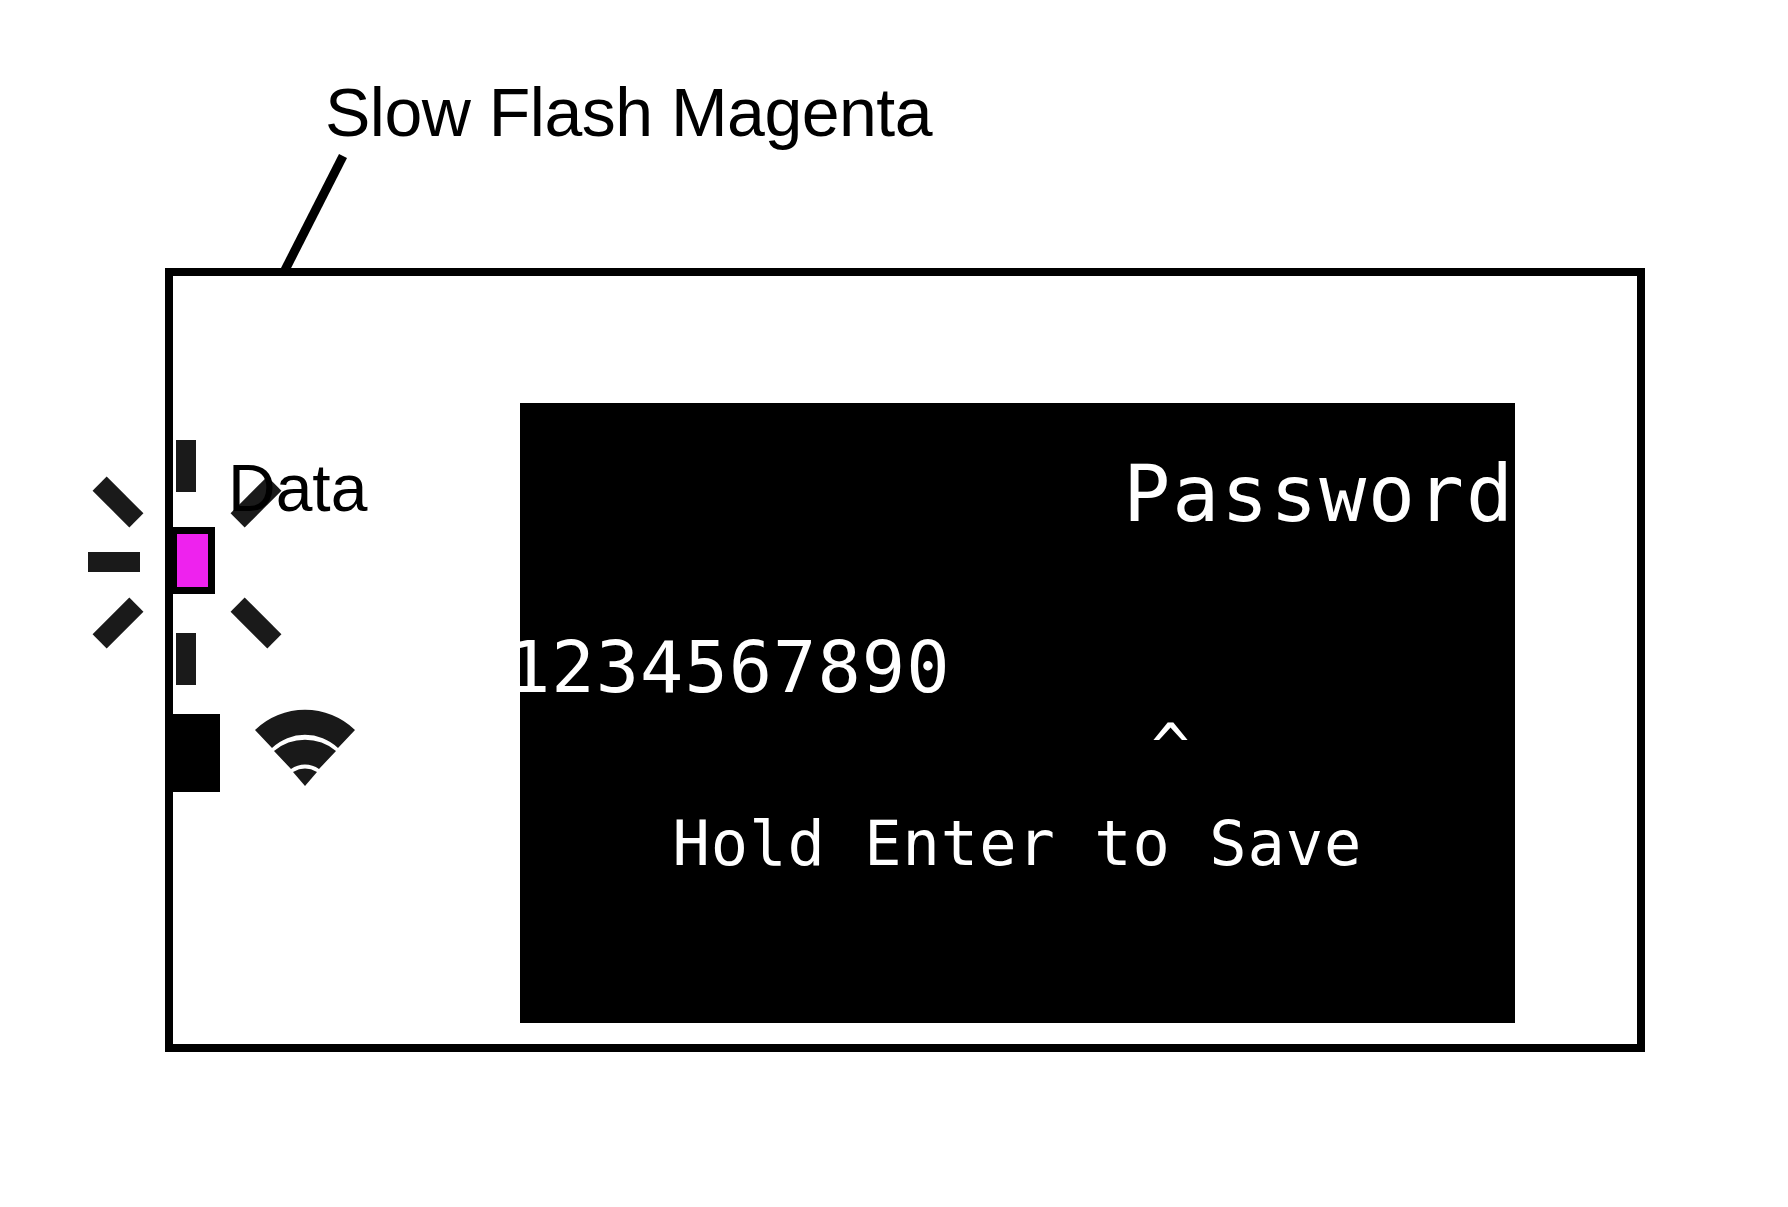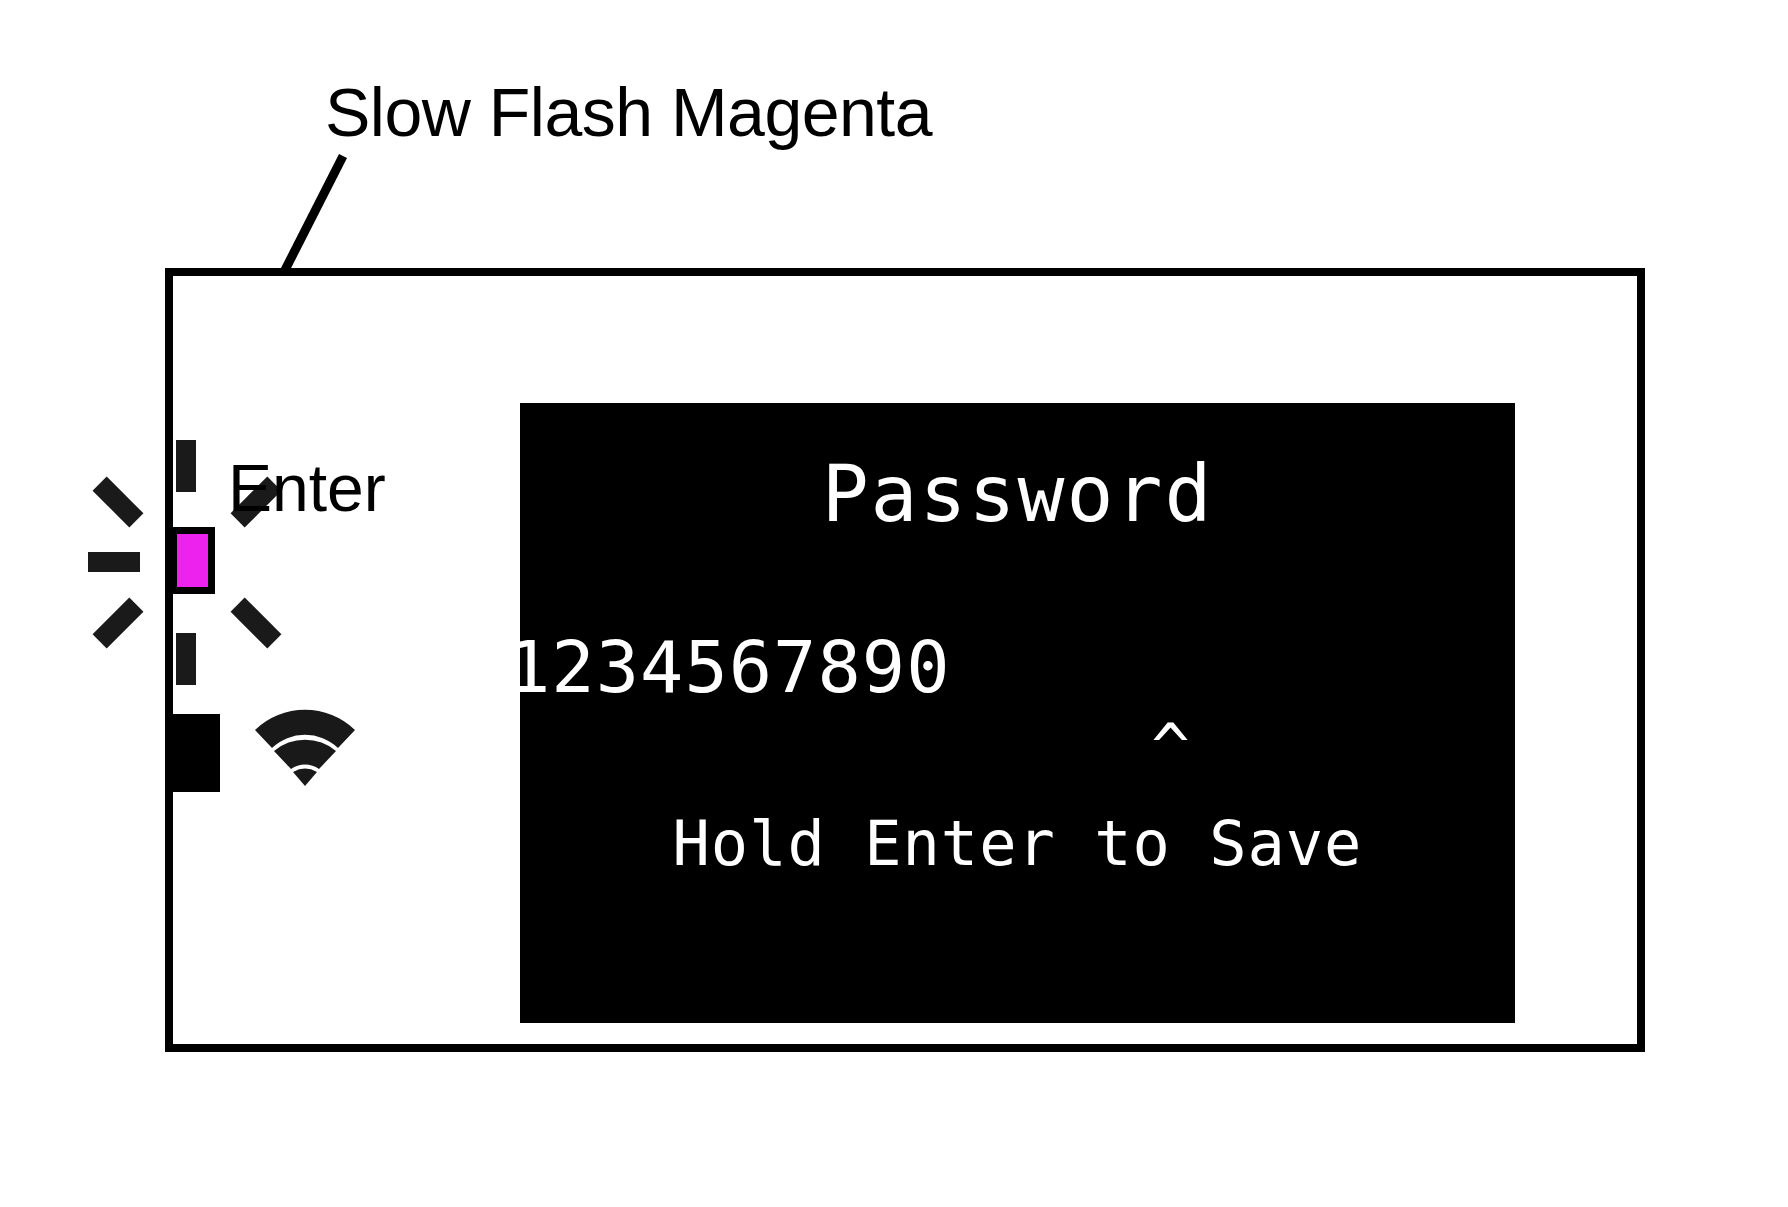--- a/index.html
+++ b/index.html
@@ -71,21 +71,21 @@
     width: 100%;
     height: 100%;
     font-family: "DejaVu Sans Mono", "Liberation Mono", monospace;
     color: #ffffff;
   }
   .lcd-title {
     position: absolute;
     left: 0;
     right: 0;
     top: 52px;
-    text-align: center;
+    text-align: right;
     font-size: 78px;
     line-height: 1;
     letter-spacing: 2px;
   }
   .lcd-value {
     position: absolute;
     left: 0;
     right: 0;
     top: 228px;
     text-align: left;
@@ -191,21 +191,21 @@
 
     <rect x="158" y="36" width="20" height="52" fill="#1a1a1a" transform="rotate(45 168 62)"></rect>
 
     <rect x="20" y="157" width="20" height="52" fill="#1a1a1a" transform="rotate(45 30 183)"></rect>
 
     <rect x="158" y="157" width="20" height="52" fill="#1a1a1a" transform="rotate(-45 168 183)"></rect>
   </svg>
 
   <div class="led-data" style="background: rgb(238, 34, 238);"></div>
 
-  <div class="led-label">Enter</div>
+  <div class="led-label">Data</div>
 
   <div class="led-secondary" style="background: rgb(0, 0, 0);"></div>
 
   <svg class="wifi-icon" viewBox="0 0 110 105">
     <path d="M5 36 A72 72 0 0 1 105 36 L88 54 A48 48 0 0 0 22 54 Z" fill="#191919"></path>
     <path d="M24 57 A48 48 0 0 1 86 57 L69 75 A24 24 0 0 0 41 75 Z" fill="#191919"></path>
     <path d="M43 78 A24 24 0 0 1 67 78 L55 92 Z" fill="#191919"></path>
   </svg>
 
   <div class="lcd-screen" style="background: rgb(0, 0, 0); color: rgb(255, 255, 255);">

